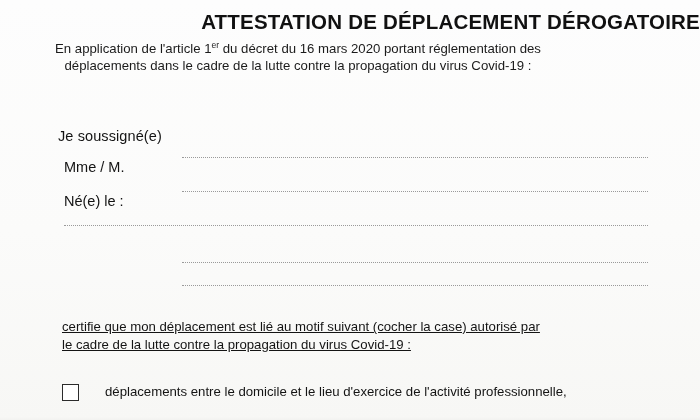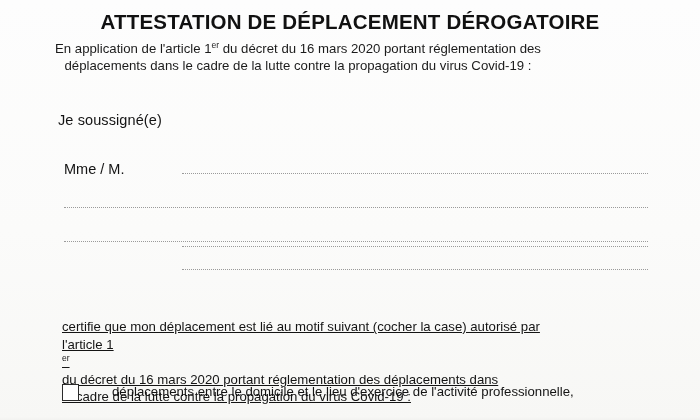--- a/index.html
+++ b/index.html
@@ -27,21 +27,21 @@
     top: 0;
     width: 700px;
     height: 420px;
     padding: 0;
   }
   .title {
     position: absolute;
     top: 10px;
     left: 0;
     width: 700px;
-    text-align: center;
+    text-align: right;
     font-size: 20.5px;
     font-weight: bold;
     letter-spacing: 0.2px;
     color: #111111;
   }
   .intro {
     position: absolute;
     top: 40px;
     left: 0;
     width: 596px;
@@ -53,32 +53,32 @@
   .intro .l2 { display: block; }
   sup {
     font-size: 8.5px;
     vertical-align: super;
     line-height: 0;
   }
 
   .field-block {
     position: absolute;
     left: 58px;
-    top: 112px;
+    top: 128px;
     width: 590px;
   }
   .soussigne {
     font-size: 14.5px;
     color: #131313;
     margin-bottom: 15px;
     letter-spacing: 0.1px;
   }
   .field-row {
     display: flex;
-    align-items: flex-end;
+    align-items: flex-start;
     margin-bottom: 0;
     height: 34px;
   }
   .field-label {
     font-size: 14.5px;
     color: #131313;
     white-space: nowrap;
     padding-left: 6px;
     min-width: 112px;
   }
@@ -122,21 +122,21 @@
   }
   .checkbox {
     width: 15px;
     height: 15px;
     border: 1.6px solid #2b2b2b;
     flex: 0 0 auto;
     margin-top: 1px;
     background: #fff;
   }
   .checkbox-text {
-    margin-left: 33px;
+    margin-left: 26px;
     font-size: 13.2px;
     line-height: 17.5px;
     color: #141414;
   }
   .checkbox-text span { display: block; }
   .clip-bottom {
     position: absolute;
     left: 0;
     bottom: 0;
     width: 700px;
@@ -159,38 +159,38 @@
 
     <div class="field-block">
       <div class="soussigne">Je soussigné(e)</div>
 
       <div class="field-row">
         <div class="field-label">Mme / M.</div>
         <div class="field-rule"></div>
       </div>
 
       <div class="field-row">
+        <div class="field-label">Né(e) le :</div>
         <div class="field-rule"></div>
       </div>
 
       <div class="field-row">
         <div class="field-rule"></div>
       </div>
 
       <div class="extra-rule-wrap">
         <div class="extra-rule"></div>
       </div>
       <div class="extra-rule-wrap">
         <div class="extra-rule"></div>
       </div>
     </div>
 
     <div class="certify">
       <span>certifie que mon déplacement est lié au motif suivant (cocher la case) autorisé par</span>
-      <span><span>l'article 1</span><sup>er</sup><span> du décret du 16 mars 2020 portant réglementation des déplacements dans</span></span>
       <span>le cadre de la lutte contre la propagation du virus Covid-19 :</span>
     </div>
 
     <div class="checkbox-row">
       <div class="checkbox"></div>
       <div class="checkbox-text">
         <span>déplacements entre le domicile et le lieu d'exercice de l'activité professionnelle,</span>
       </div>
     </div>
 

